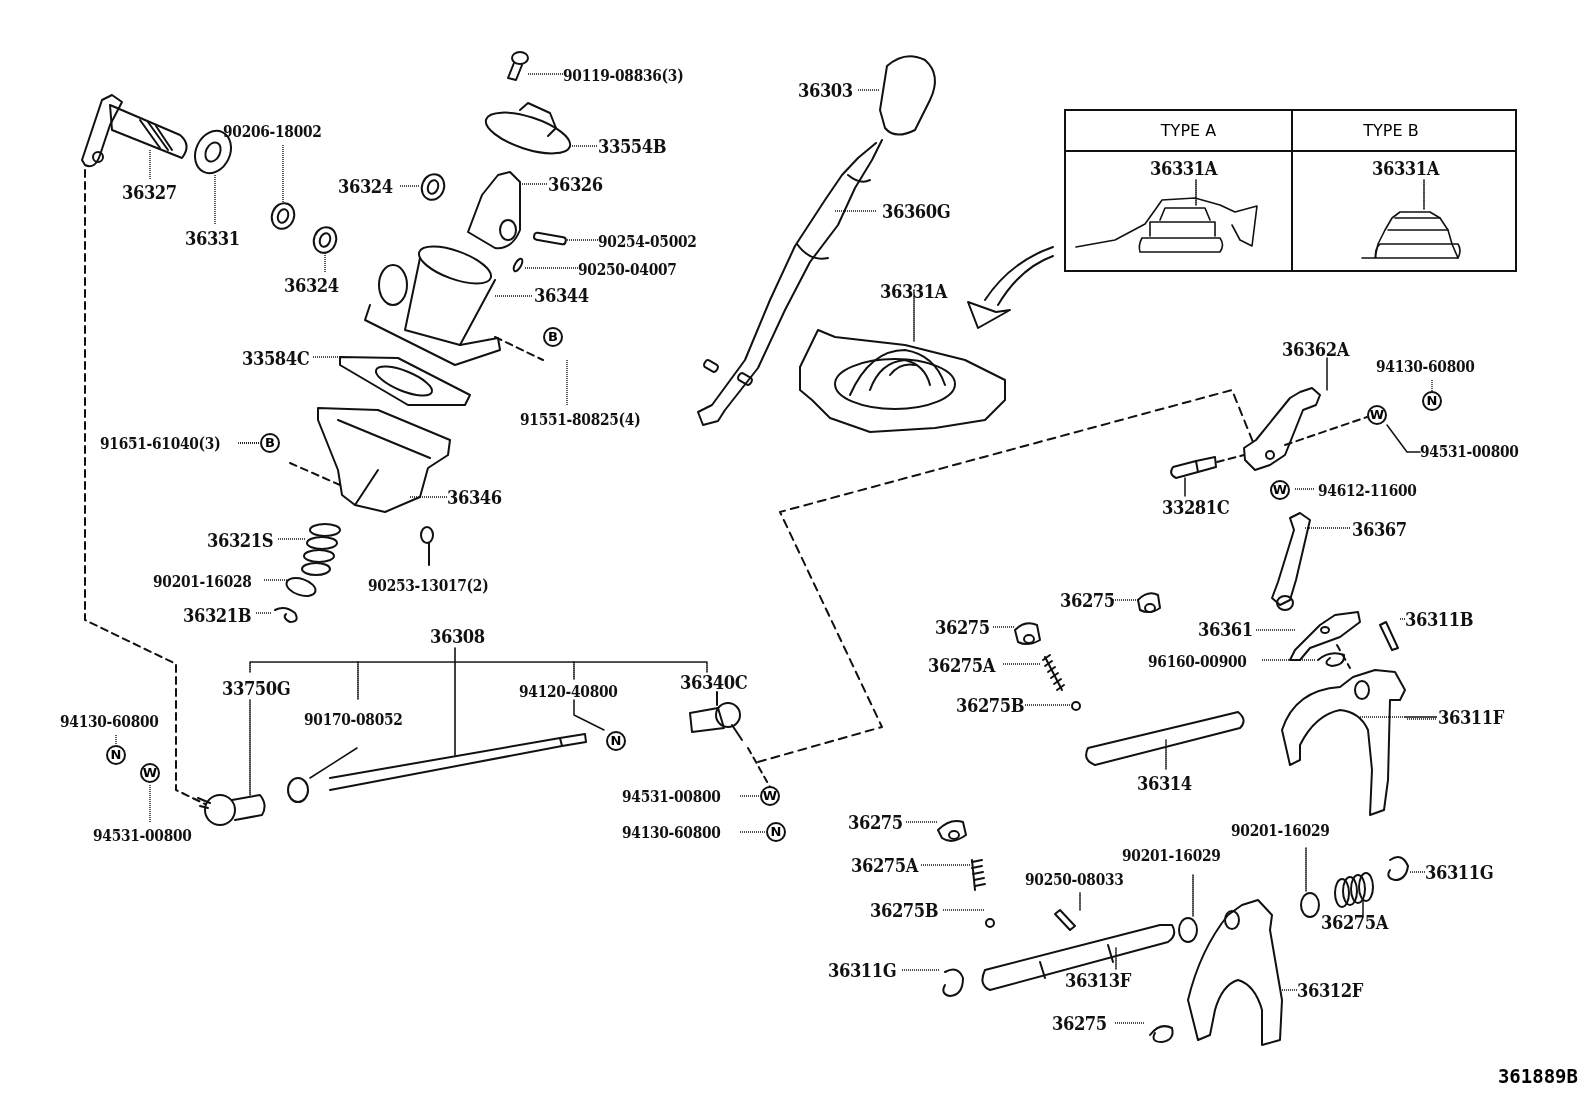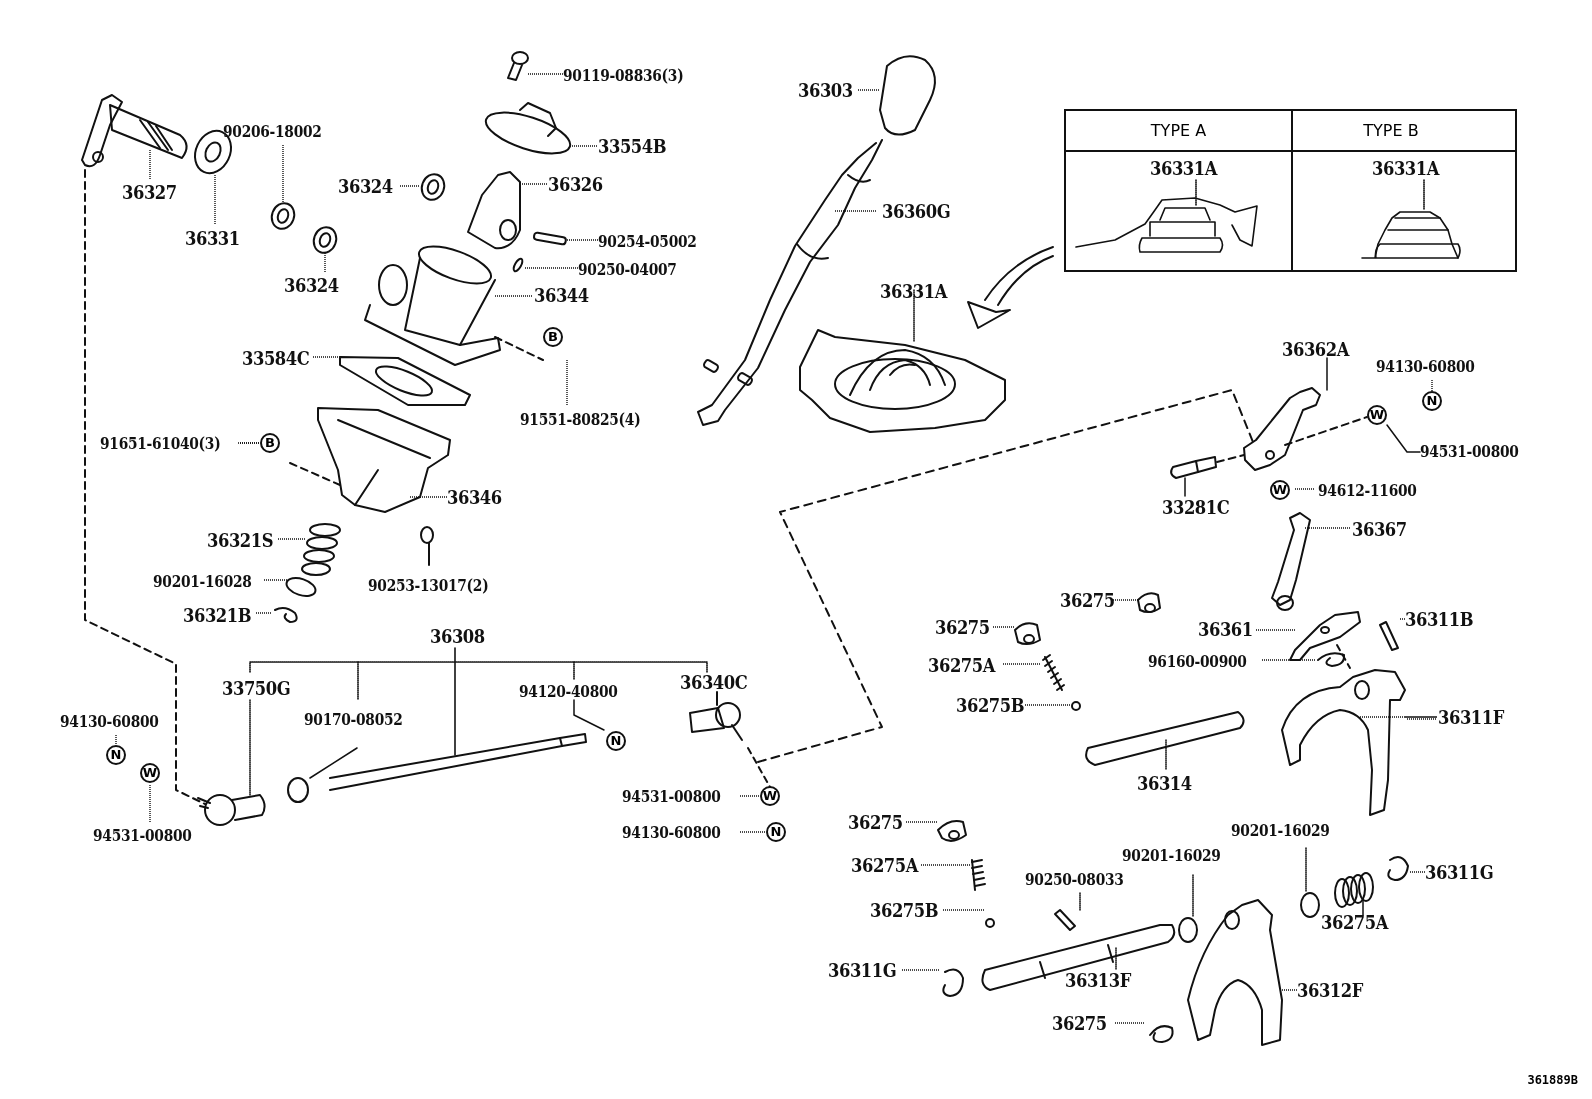--- a/index.html
+++ b/index.html
@@ -13,21 +13,21 @@
   .badge { position:absolute; width:20px; height:20px; border:2px solid #111; border-radius:50%;
            font-family:"DejaVu Sans","Liberation Sans",sans-serif; font-weight:bold; font-size:13px;
            line-height:20px; text-align:center; box-sizing:border-box; line-height:16px; background:#fff; }
   #type-table { position:absolute; left:1064px; top:109px; width:453px; height:163px;
                 border:2px solid #111; box-sizing:border-box; }
   #type-table .hdr { position:absolute; top:0; height:40px; line-height:40px; text-align:center;
                      font-family:"DejaVu Sans","Liberation Sans",sans-serif; font-size:16px; }
   #type-table .vdiv { position:absolute; left:225px; top:0; bottom:0; width:2px; background:#111; }
   #type-table .hdiv { position:absolute; left:0; right:0; top:39px; height:2px; background:#111; }
   #catalog-code { position:absolute; right:14px; bottom:12px; font-family:"DejaVu Sans Mono","Liberation Mono",monospace;
-                  font-size:12px; font-weight:bold; }
+                  font-size:19px; font-weight:bold; }
   svg path, svg line, svg ellipse, svg polyline, svg polygon, svg circle, svg rect { vector-effect:non-scaling-stroke; }
 </style>
 </head>
 <body>
 
 <svg id="diagram" viewBox="0 0 1592 1099" xmlns="http://www.w3.org/2000/svg">
   <g fill="none" stroke="#111" stroke-width="2" stroke-linecap="round" stroke-linejoin="round">
 
     <g>
       <path d="M82 160 L102 100 L112 95 L122 102 L110 125 L100 155 Q95 170 85 165 Z"></path>
@@ -329,21 +329,21 @@
     <line x1="238" y1="443" x2="260" y2="443"></line>
     <line x1="1360" y1="717" x2="1437" y2="717"></line>
     <line x1="116" y1="735" x2="116" y2="745"></line>
     <line x1="150" y1="785" x2="150" y2="822"></line>
     <line x1="1432" y1="380" x2="1432" y2="392"></line>
     <line x1="567" y1="360" x2="567" y2="405"></line>
   </g>
 </svg>
 
 <div id="type-table">
-  <div class="hdr" style="left:0;width:225px;">TYPE A</div>
+  <div class="hdr" style="left:0;width:225px;padding-left:10px;">TYPE A</div>
   <div class="hdr" style="left:227px;width:196px;">TYPE B</div>
   <div class="vdiv"></div>
   <div class="hdiv"></div>
 </div>
 <div class="lbl" style="left:1150px;top:158px;">36331A</div>
 <div class="lbl" style="left:1372px;top:158px;">36331A</div>
 
 <div class="lbl" style="left:122px;top:182px;">36327</div>
 <div class="lbl" style="left:185px;top:228px;">36331</div>
 <div class="lbl sm" style="left:223px;top:122px;">90206-18002</div>

